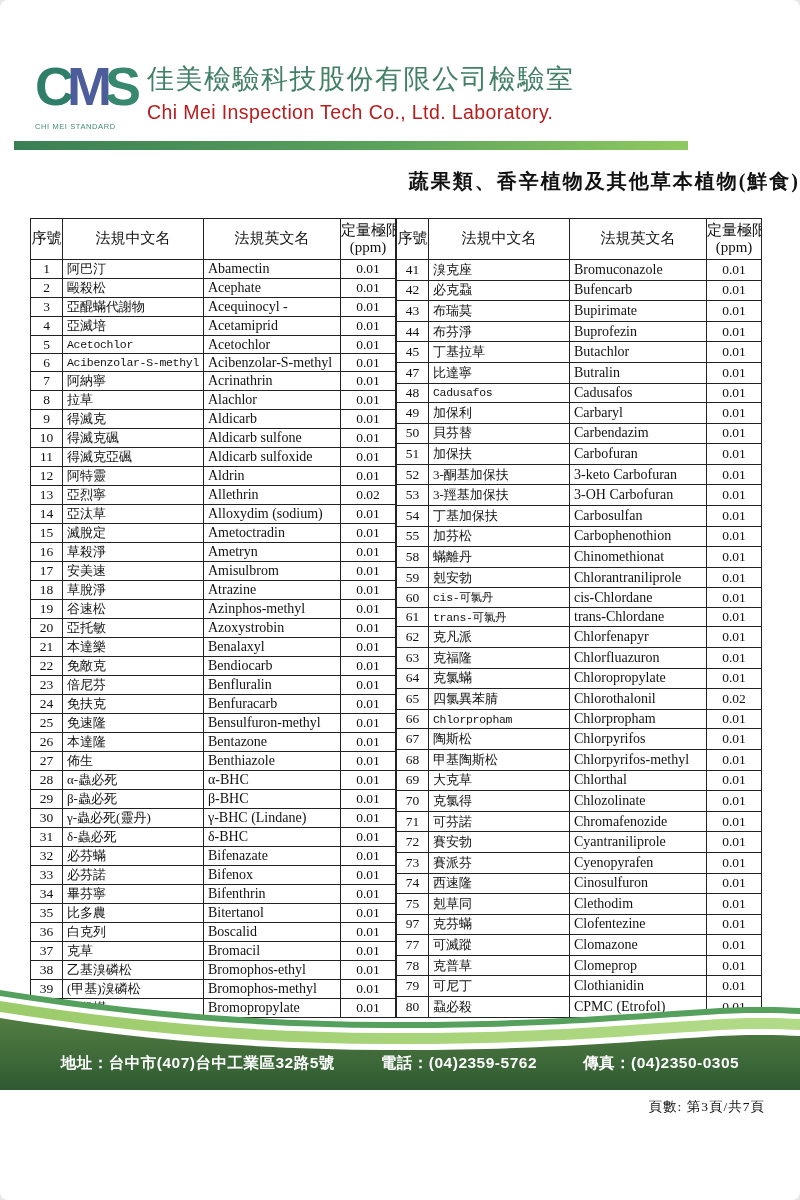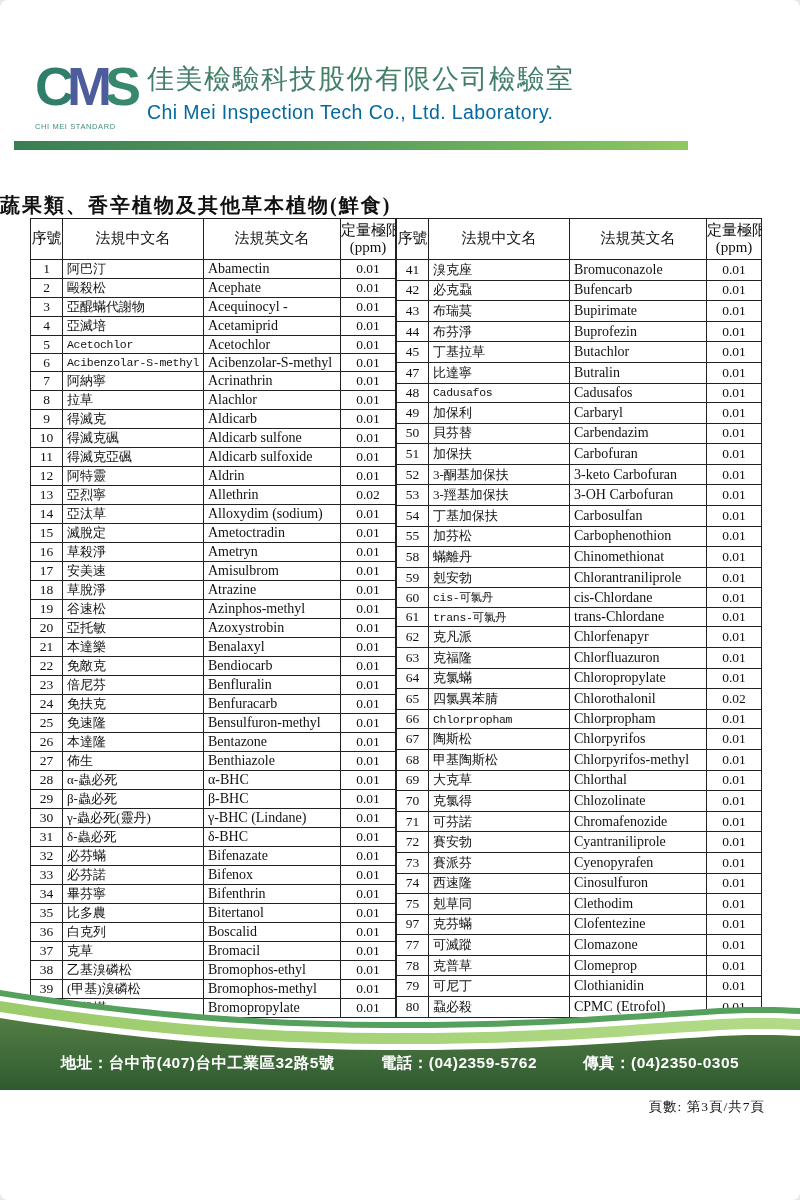--- a/index.html
+++ b/index.html
@@ -8,26 +8,26 @@
   
   .hdr{position:absolute;left:35px;top:58px;display:flex;align-items:flex-start;}
   .logo{width:84px;position:relative;}
   .logo-letters{font-family:"Liberation Sans", sans-serif;font-weight:900;
                 font-size:54px;line-height:56px;letter-spacing:-7px;}
   .logo-cap{font-family:"Liberation Sans", sans-serif;font-size:7.5px;letter-spacing:.6px;
             color:#3f8f77;white-space:nowrap;margin-top:8px;}
   .company{margin-left:28px;padding-top:4px;}
   .co-zh{font-family:"Liberation Sans", sans-serif;font-size:27px;letter-spacing:1.5px;
          color:#417f67;line-height:34px;}
-  .co-en{font-family:"Liberation Sans", sans-serif;font-size:19.5px;color:#0369a1;
+  .co-en{font-family:"Liberation Sans", sans-serif;font-size:19.5px;color:#b91c1c;
          letter-spacing:.4px;line-height:26px;margin-top:3px;}
   .hdr-bar{position:absolute;left:14px;top:141px;width:674px;height:9px;
            background:linear-gradient(to right,#3a7f54,#5ba25c 55%,#8fc960);}
   
-  .doc-title{position:absolute;left:0;top:192px;width:800px;text-align:left;
+  .doc-title{position:absolute;left:0;top:168px;width:800px;text-align:right;
              font-size:20px;font-weight:bold;letter-spacing:2px;color:#111;}
   
   .tables{position:absolute;left:30px;top:218px;width:742px;display:flex;}
   table{border-collapse:collapse;width:365px;table-layout:fixed;}
   th,td{border:1px solid #222;color:#111;overflow:hidden;white-space:nowrap;}
   th{font-weight:normal;font-size:15px;height:40px;line-height:1.15;text-align:center;padding:0;}
   td{height:17px;padding:0;}
   col.w-no{width:32px;} col.w-cn{width:141px;} col.w-en{width:137px;} col.w-ppm{width:55px;}
   td.c-no{text-align:center;font-size:13.5px;}
   td.c-cn{font-size:13px;padding-left:4px;}

